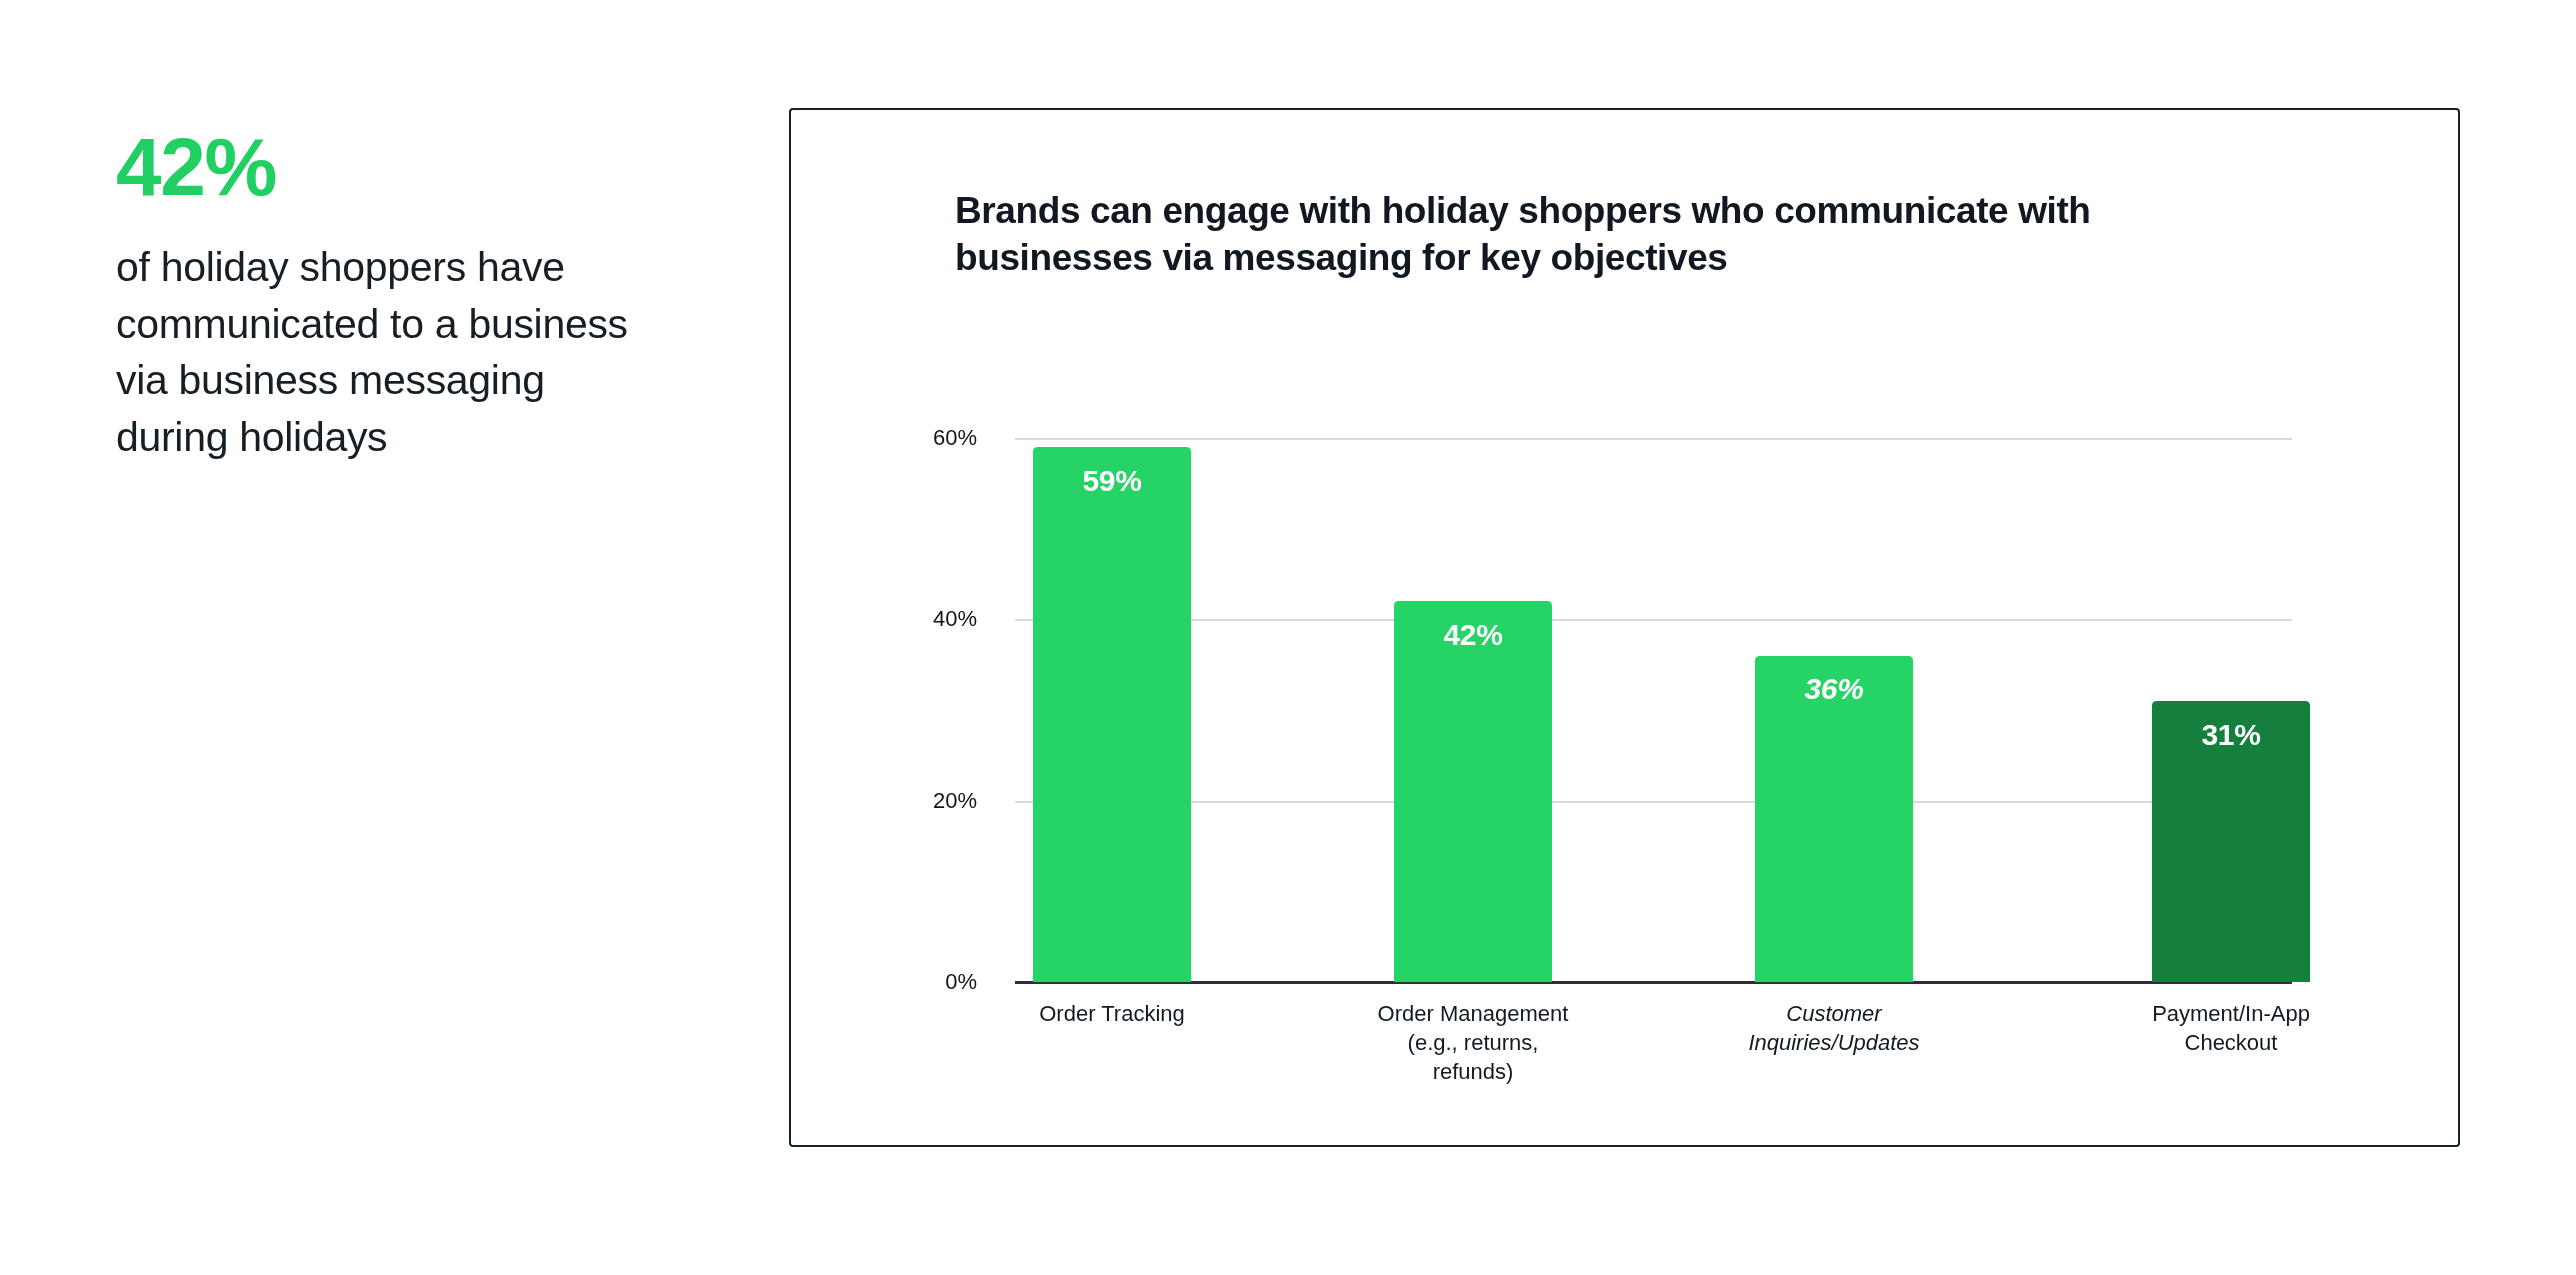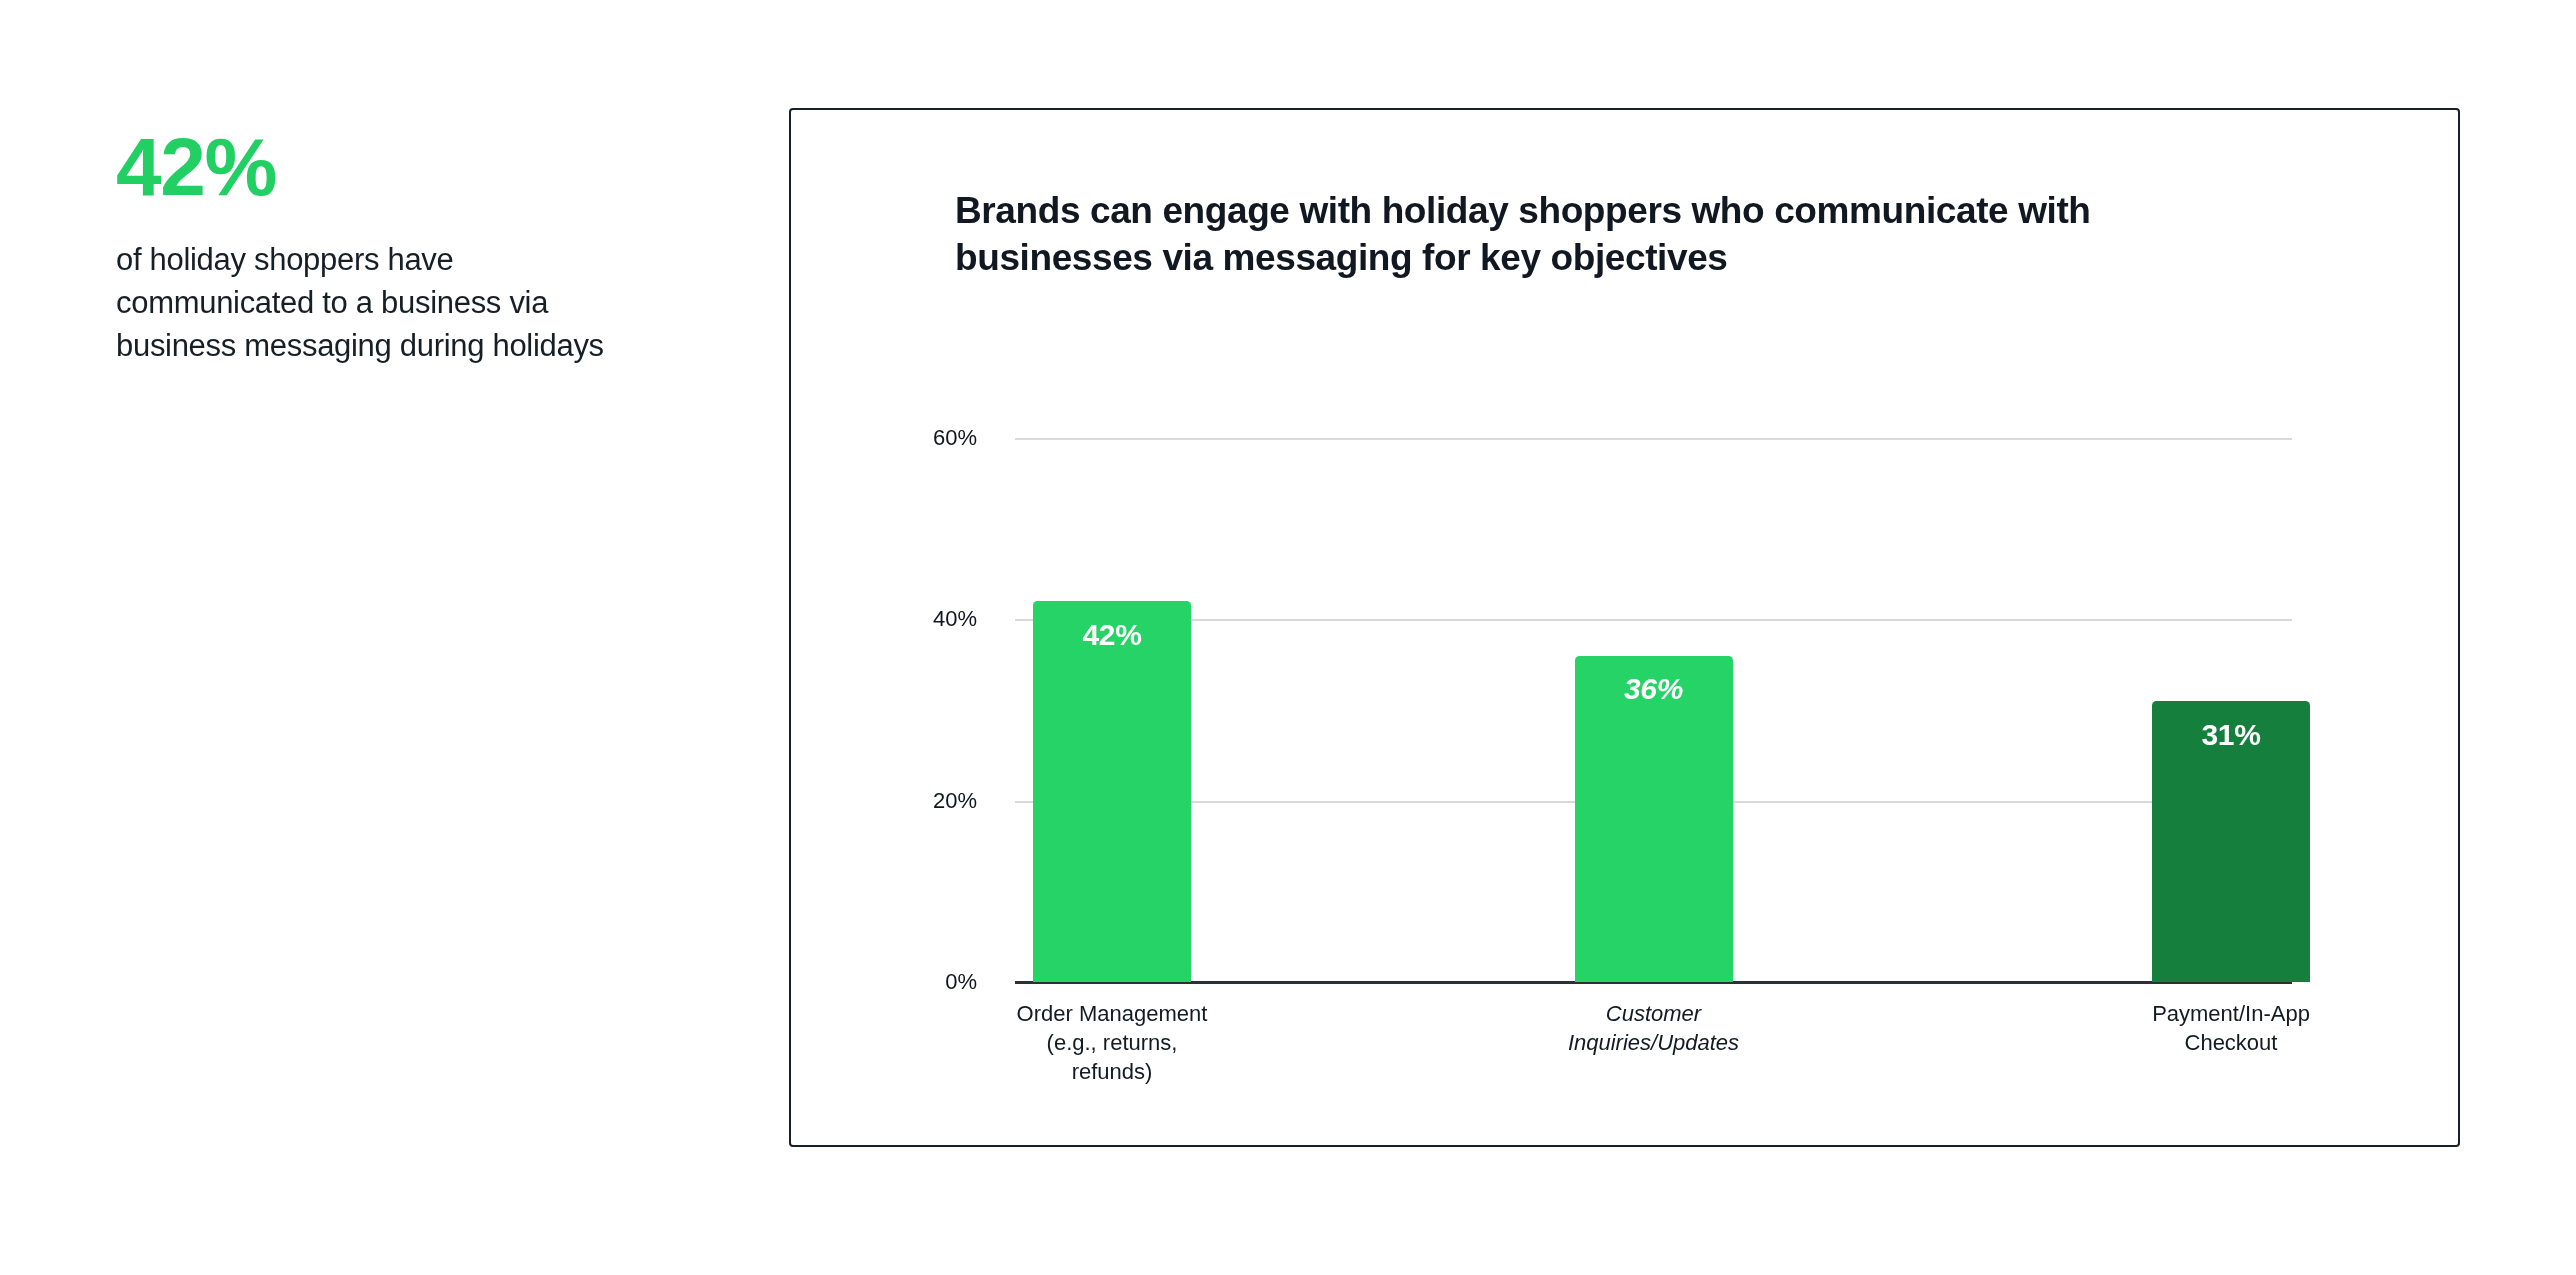--- a/index.html
+++ b/index.html
@@ -25,21 +25,21 @@
   }
   #stat-number {
     font-size: 82px;
     font-weight: 700;
     line-height: 1.0;
     letter-spacing: -1.3px;
     color: #21cf63;
     margin: 0 0 31px 0;
   }
   #stat-caption {
-    font-size: 31px;
+    font-size: 41px;
     font-weight: 400;
     line-height: 1.38;
     letter-spacing: -0.3px;
     color: #171f26;
     margin: 0;
     max-width: 535px;
   }
 
   
   #chart-card {
@@ -175,20 +175,26 @@
         <div class="gridline" style="top: 33.3333%;"></div>
         <div class="ytick" style="top: 33.3333%;">40%</div>
         <div class="gridline" style="top: 0%;"></div>
         <div class="ytick" style="top: 0%;">60%</div>
       </div>
 
     <div id="axis-baseline"></div>
 
     <div id="bars">
         <div class="bar-slot">
+          <div class="bar" style="height: 98.3333%; background: rgb(37, 211, 102);">
+            <span class="bar-value">59%</span>
+            <div class="bar-label">Order Tracking</div>
+          </div>
+        </div>
+        <div class="bar-slot">
           <div class="bar" style="height: 70%; background: rgb(37, 211, 102);">
             <span class="bar-value">42%</span>
             <div class="bar-label">Order Management<br>(e.g., returns,<br>refunds)</div>
           </div>
         </div>
         <div class="bar-slot">
           <div class="bar" style="height: 60%; background: rgb(37, 211, 102); font-style: italic;">
             <span class="bar-value">36%</span>
             <div class="bar-label">Customer<br>Inquiries/Updates</div>
           </div>

